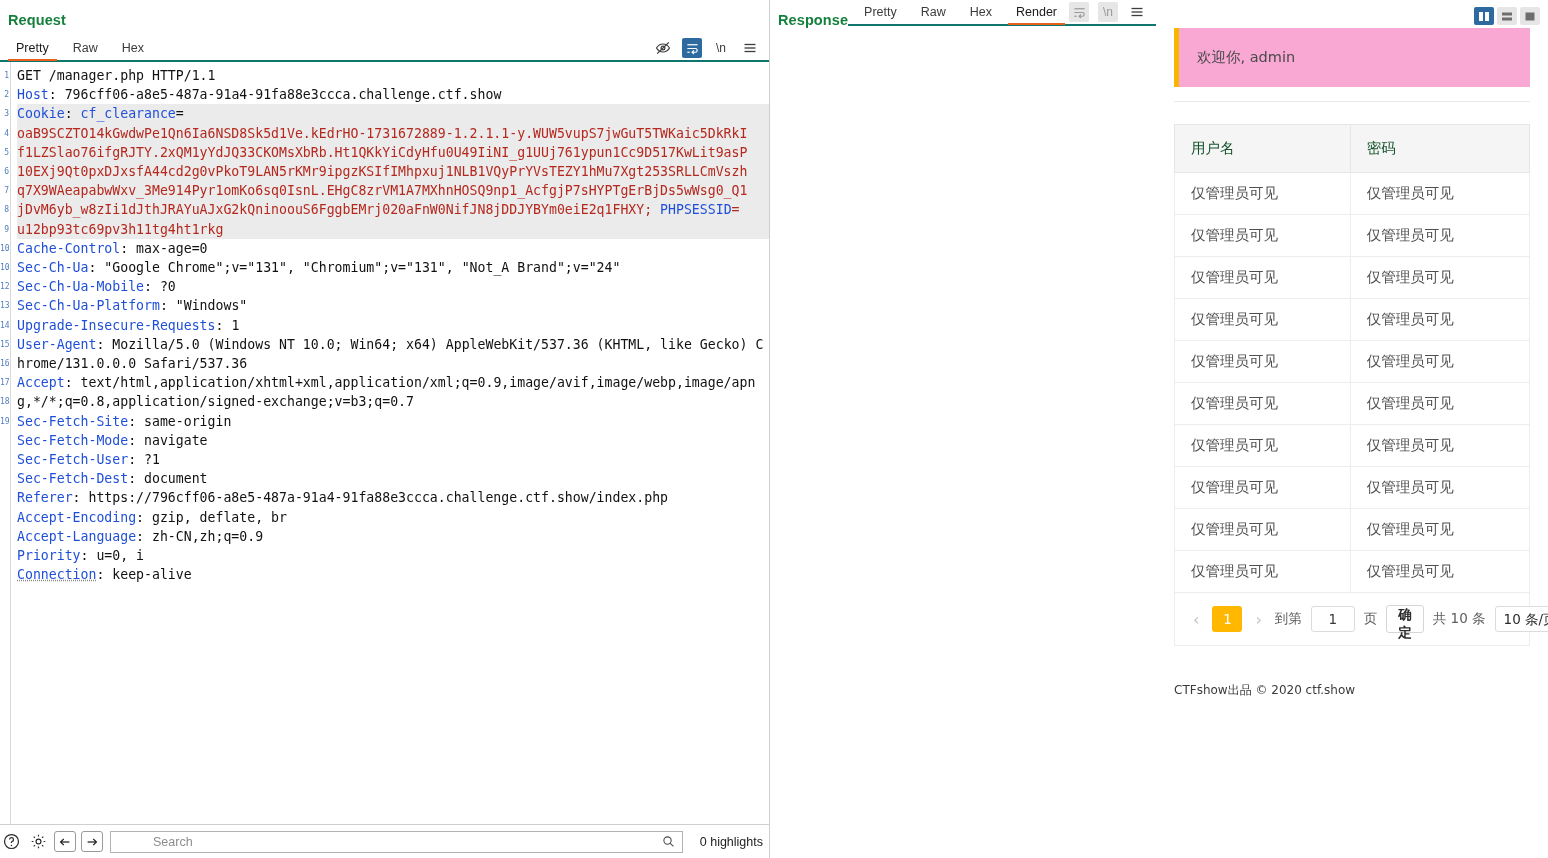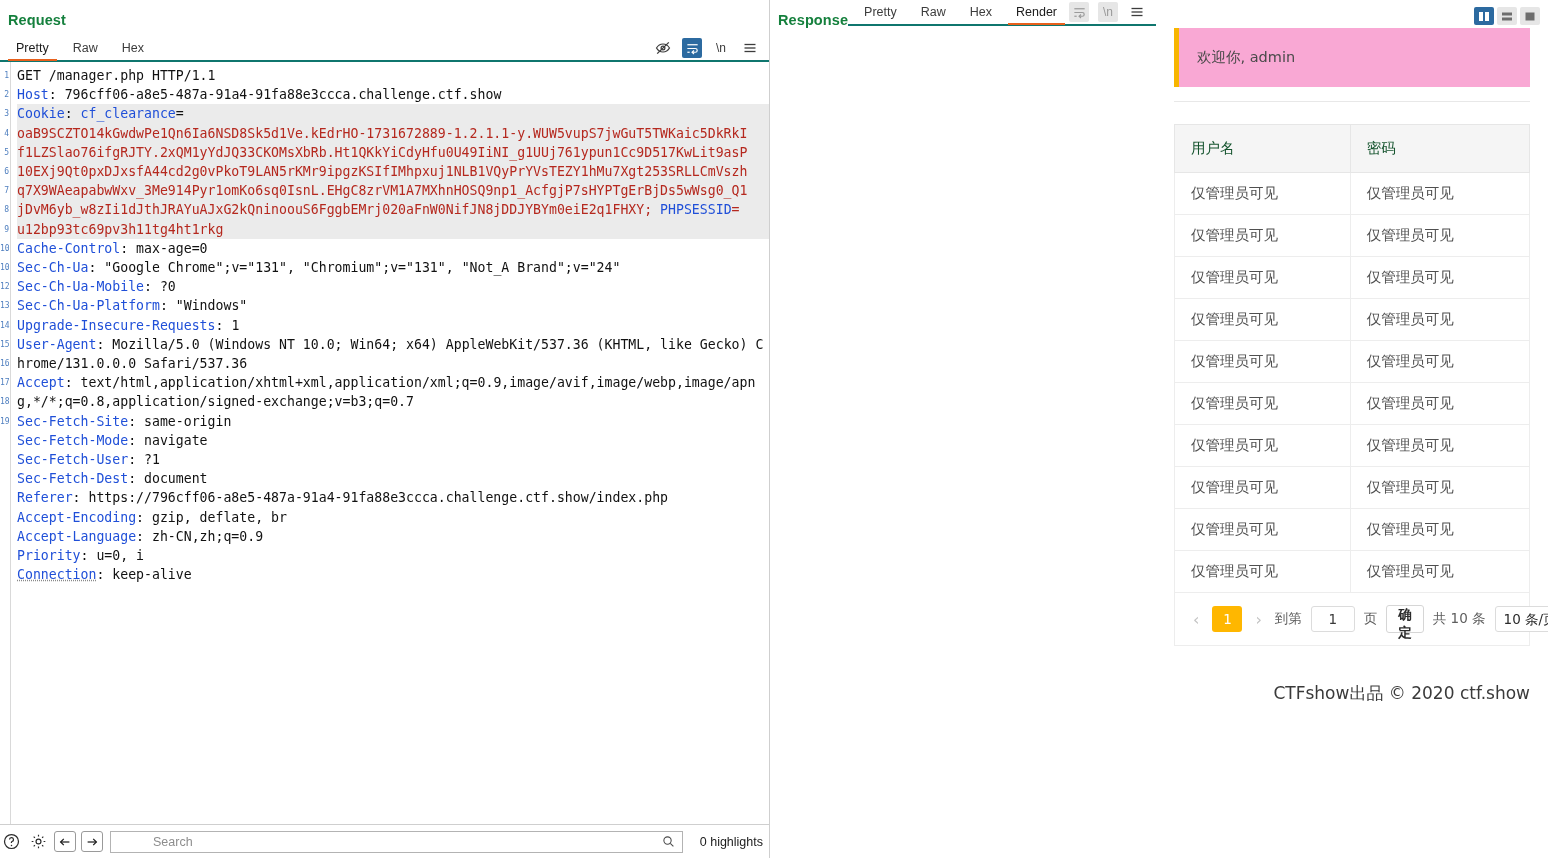--- a/index.html
+++ b/index.html
@@ -256,22 +256,22 @@
     font-family: "DejaVu Sans", sans-serif;
   }
   .pg-select {
     height: 26px; padding: 0 4px;
     border: 1px solid #dcdcdc; border-radius: 3px;
     background: #fff; color: #2b2b2b; font-size: 13.5px;
     cursor: pointer;
     font-family: "DejaVu Sans", sans-serif;
   }
   #footer {
-    text-align: right; padding: 36px 0 0 0;
-    font-size: 17px; color: #3a3a3a;
+    text-align: left; padding: 36px 0 0 0;
+    font-size: 12px; color: #3a3a3a;
     font-family: "DejaVu Sans", sans-serif;
   }
 </style>
 </head>
 <body>
 
 <div id="app">
 
   <div id="request-panel">
 

